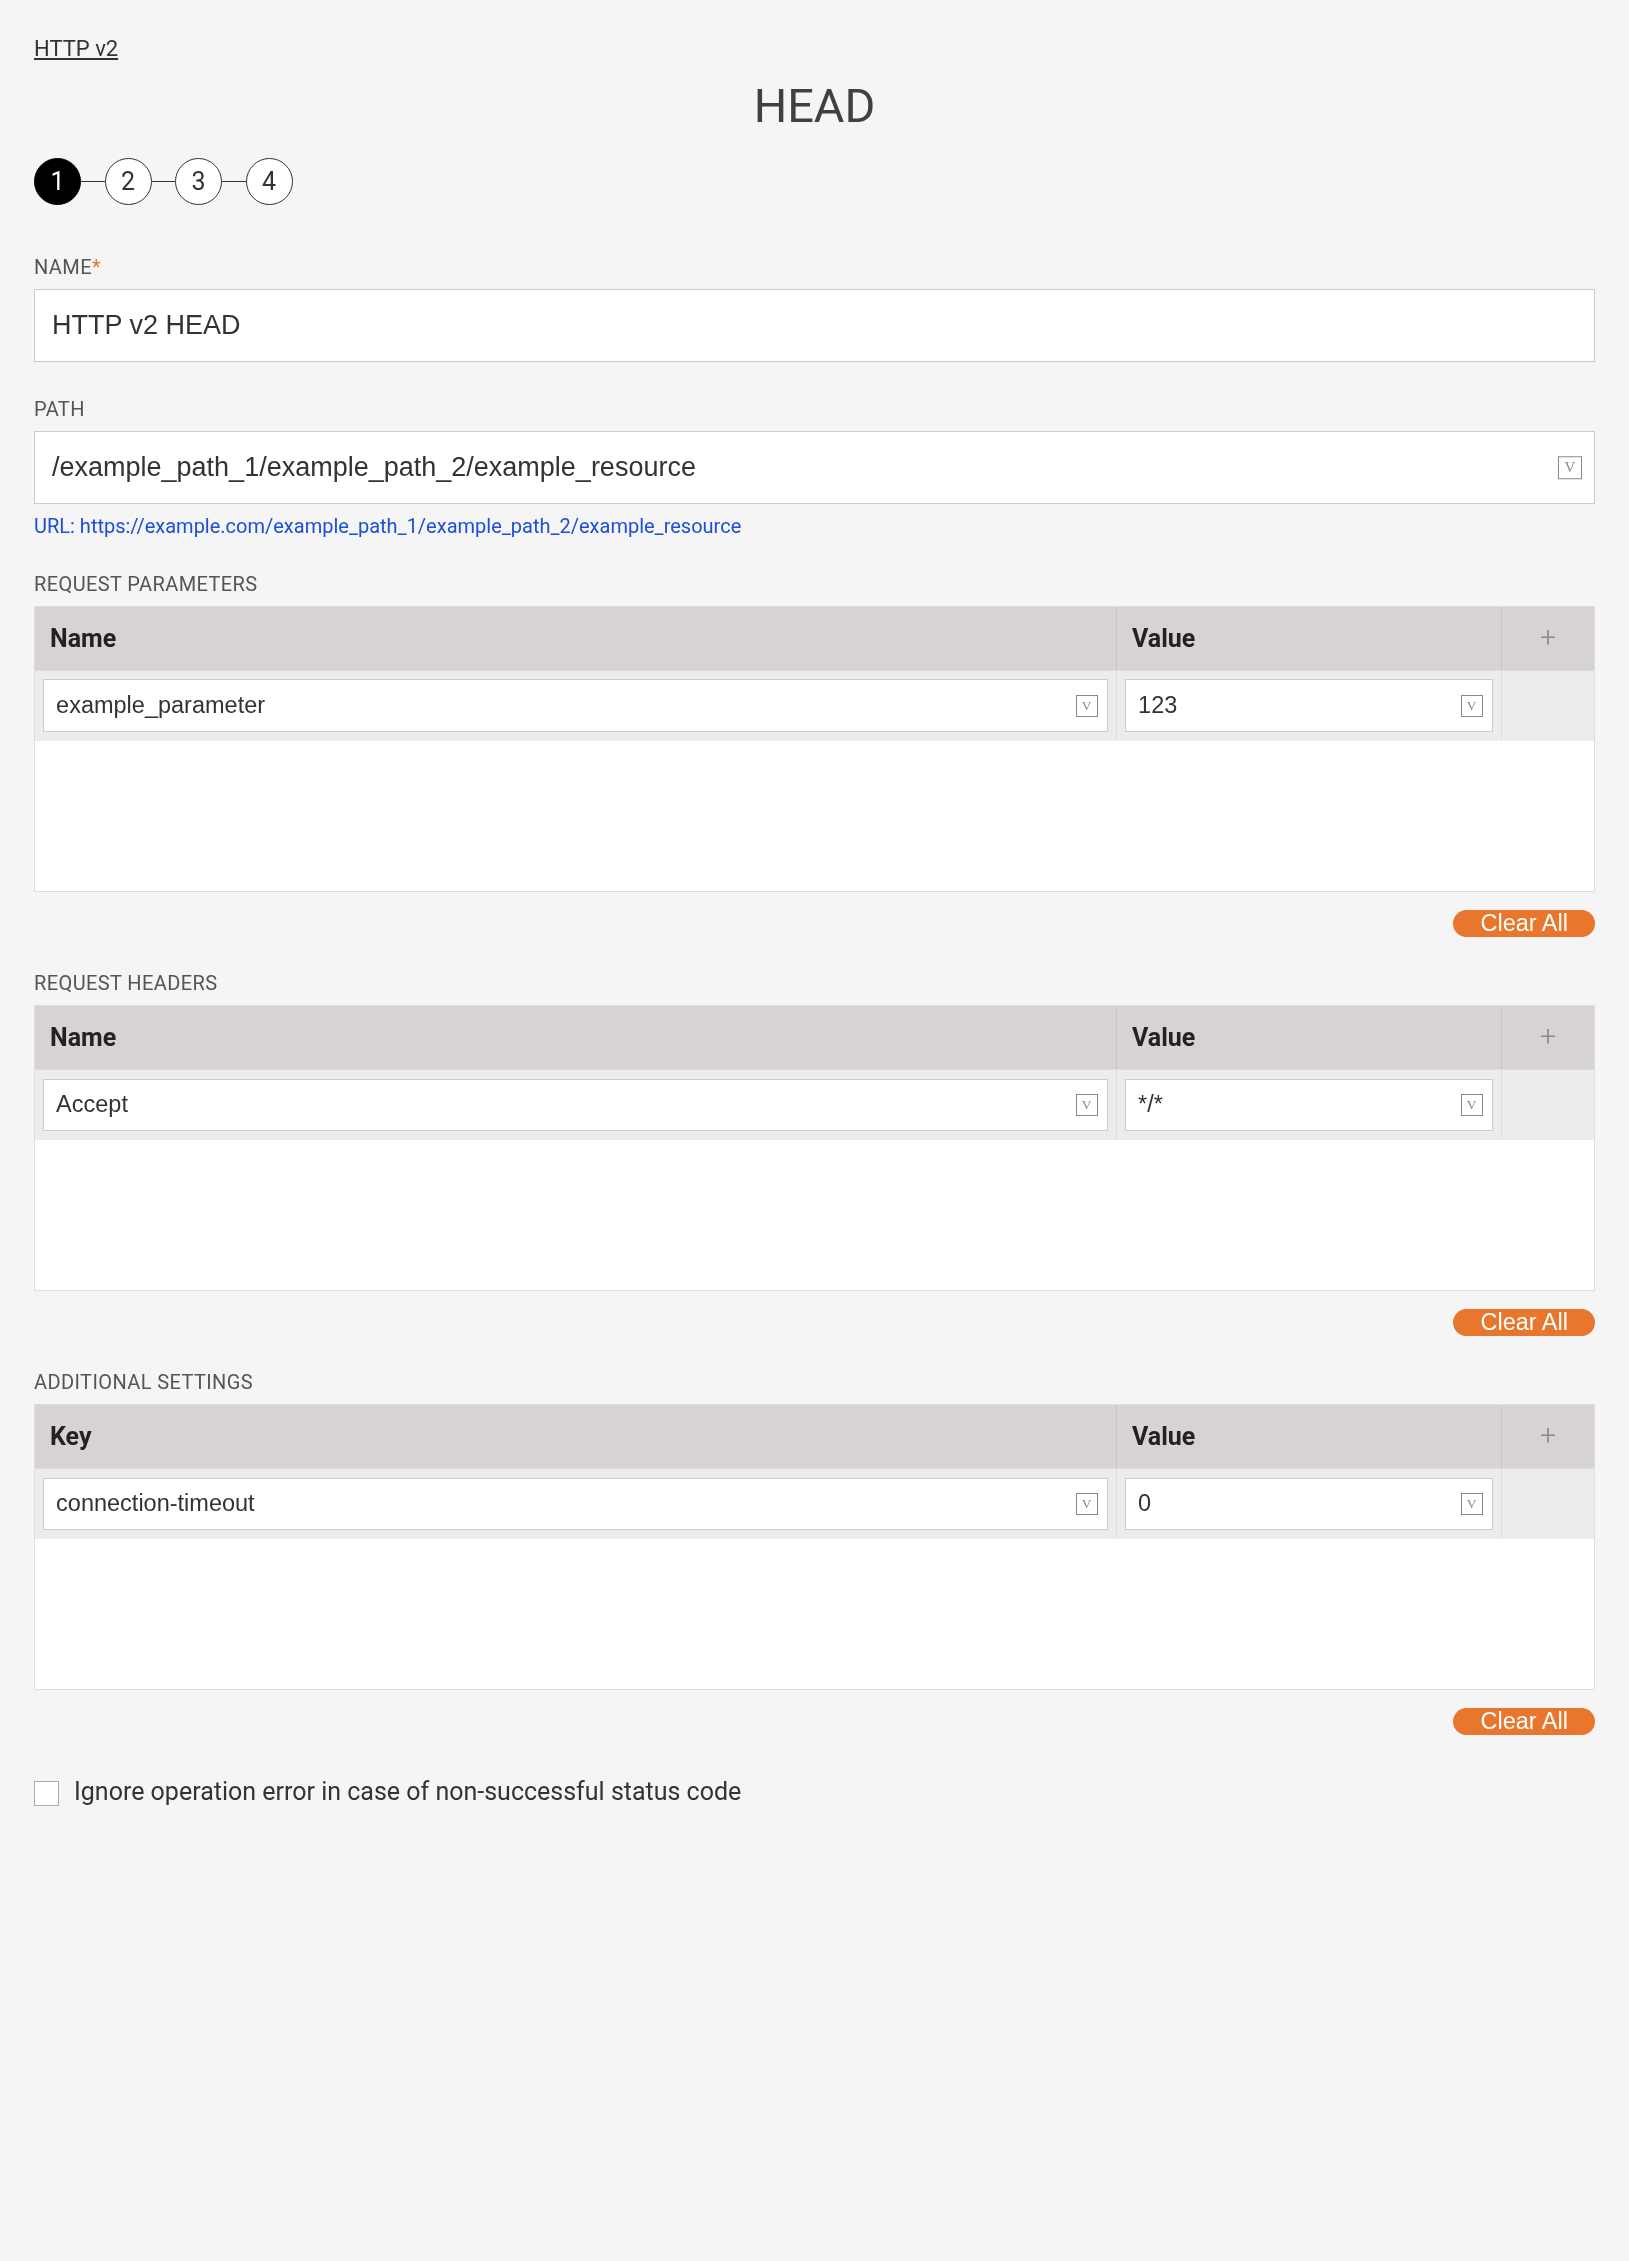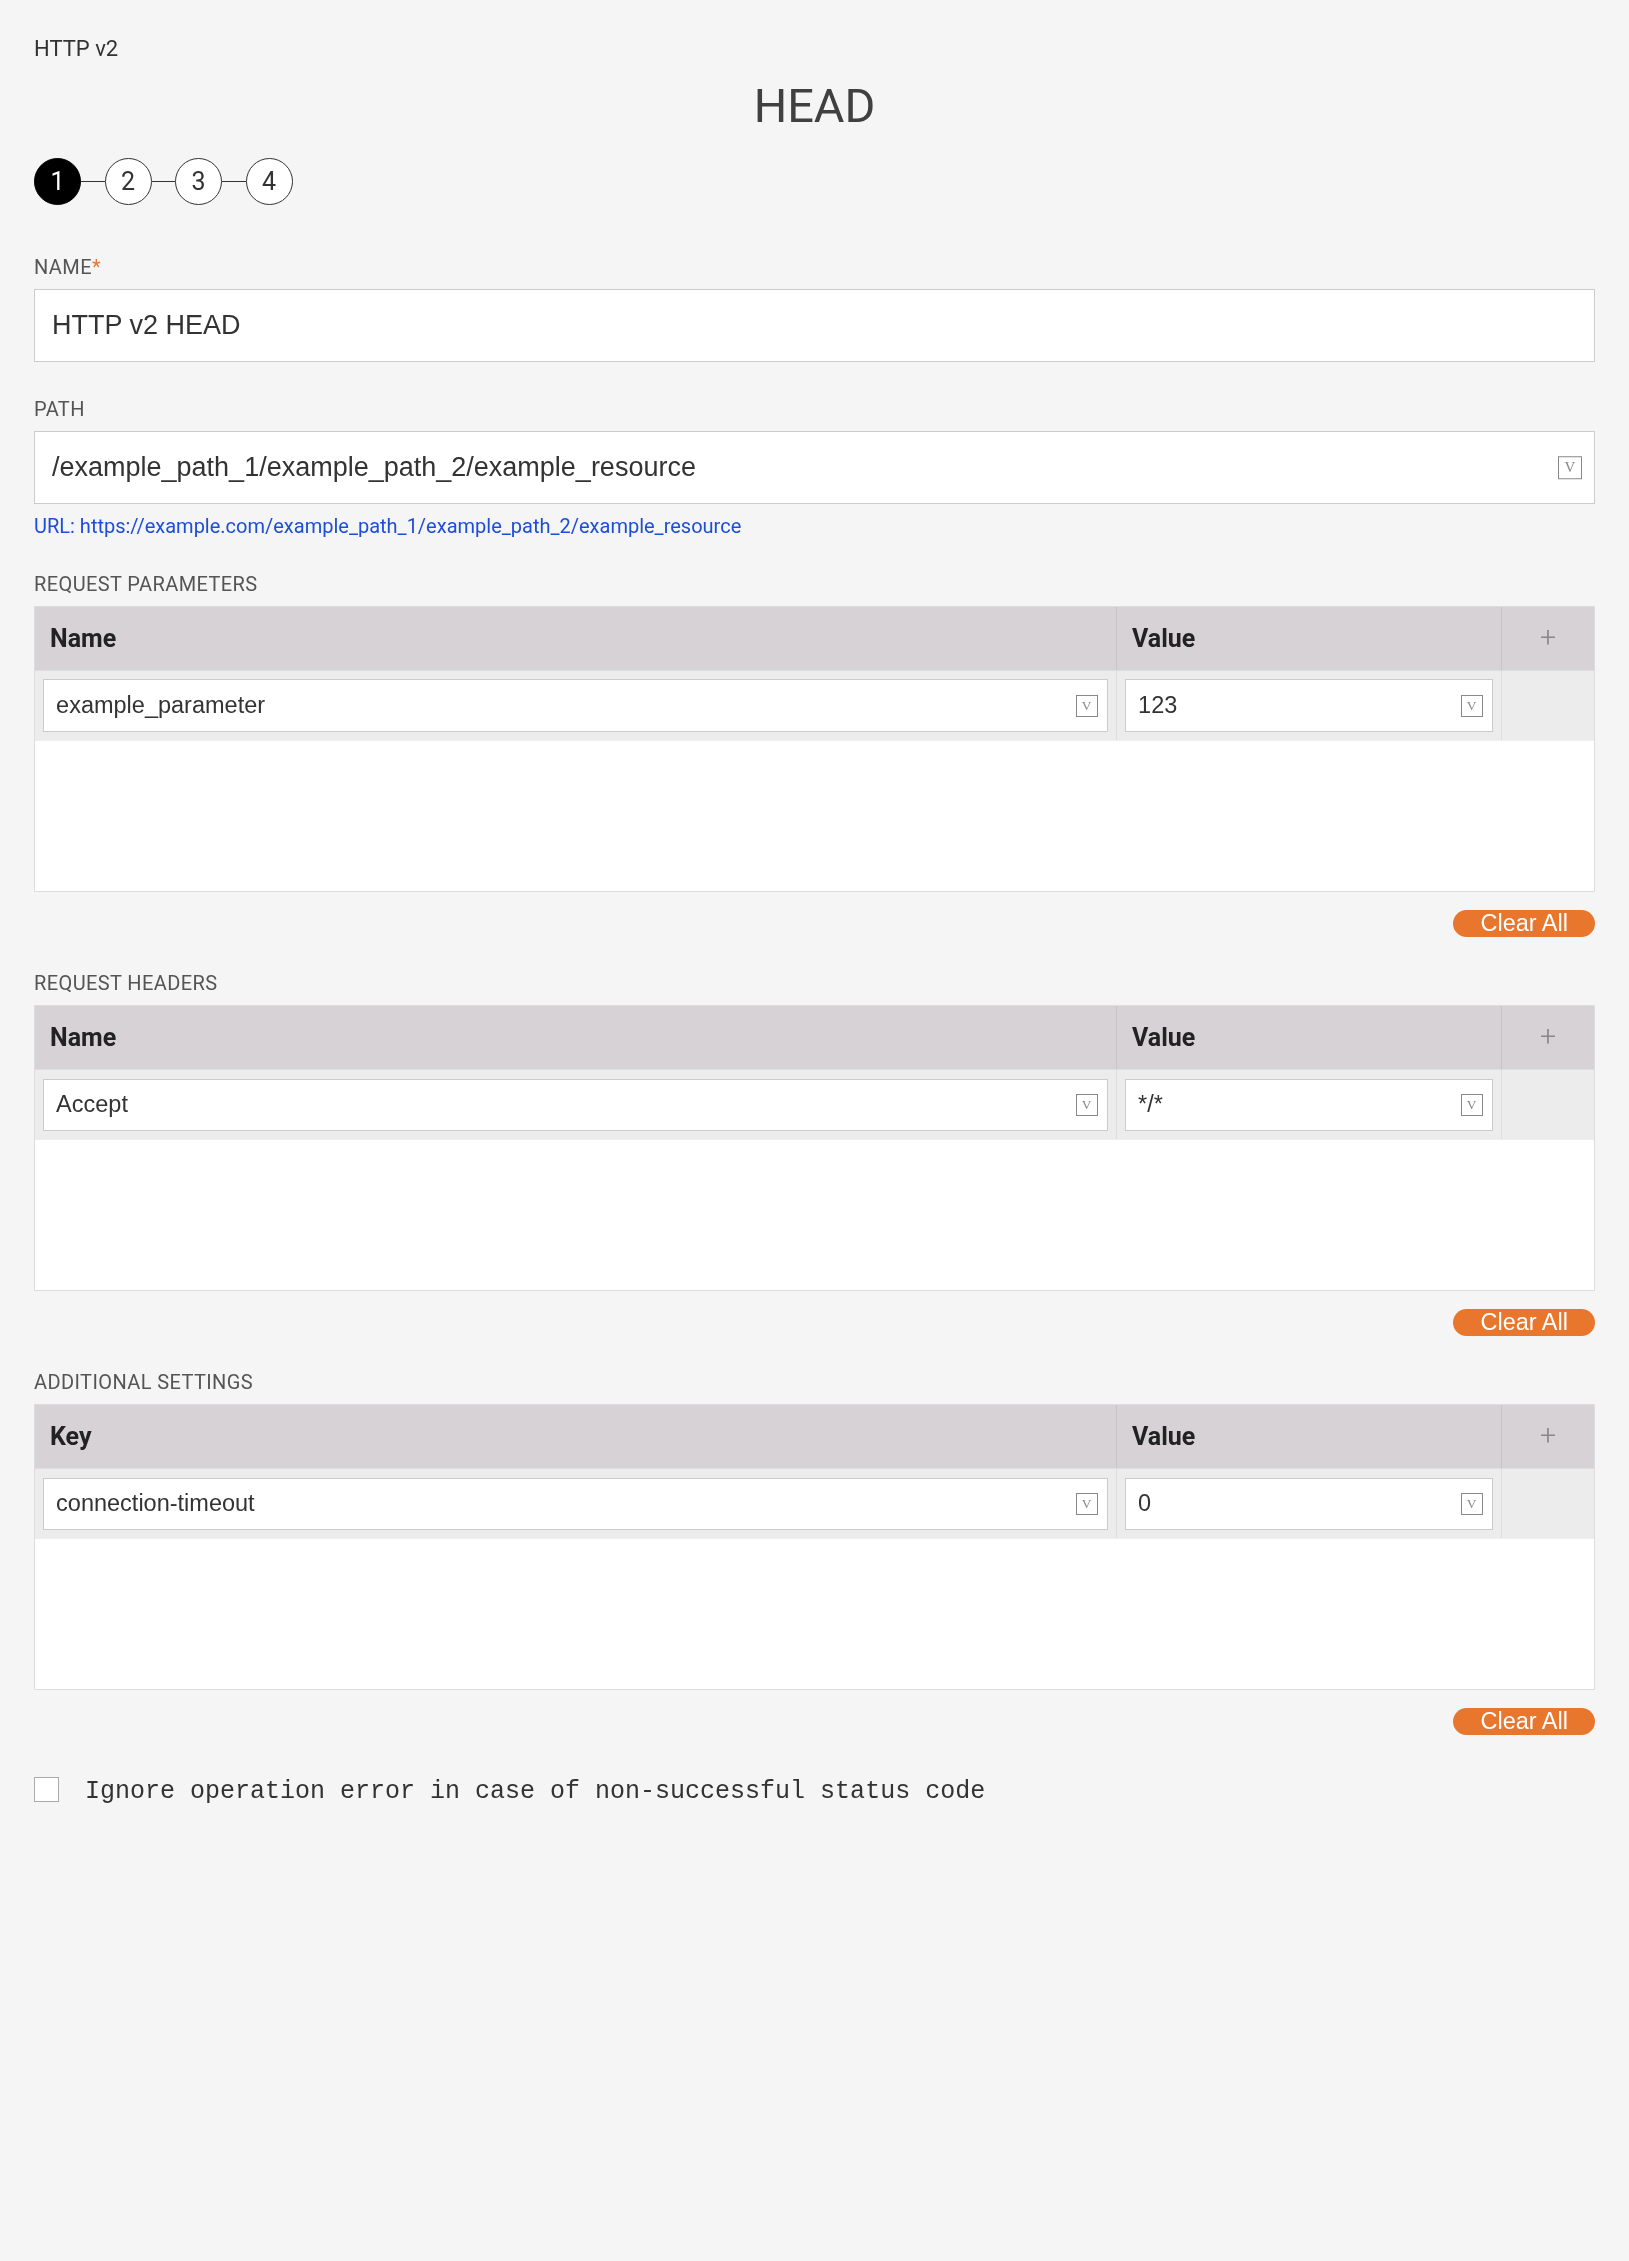--- a/index.html
+++ b/index.html
@@ -6,20 +6,21 @@
 body {
   font-family: -apple-system, BlinkMacSystemFont, "Segoe UI", Roboto, "Helvetica Neue", Arial, sans-serif;
   background: #f5f5f5;
   color: #333;
   padding: 34px;
   font-size: 23.5px;
 }
 .container { max-width: 1563px; margin: 0 auto; }
 .breadcrumb {
   color: #333;
+  text-decoration: underline;
   font-size: 22px;
   display: inline-block;
   margin-bottom: 17px;
 }
 h1 {
   font-size: 47px;
   font-weight: 400;
   color: #404040;
   margin-bottom: 25px;
   text-align: center;
@@ -147,25 +148,24 @@
   background: #e8762c;
   color: #fff;
   border: none;
   padding: 0 27px;
   font-size: 23.5px;
   border-radius: 22px;
   cursor: pointer;
 }
 .checkbox-row {
   display: flex;
-  align-items: flex-start;
-  gap: 26px;
+  align-items: flex-end;
+  gap: 15px;
   margin-top: 42px;
   margin-bottom: 42px;
-  font-family: Liberation Mono, monospace;
 }
 .checkbox {
   width: 25px; height: 25px;
   border: 1.7px solid #aaa;
   background: #fff;
   cursor: pointer;
 }
 .checkbox-label { font-size: 25px; color: #333; }
 .button-row { display: flex; gap: 20px; }
 .btn {

